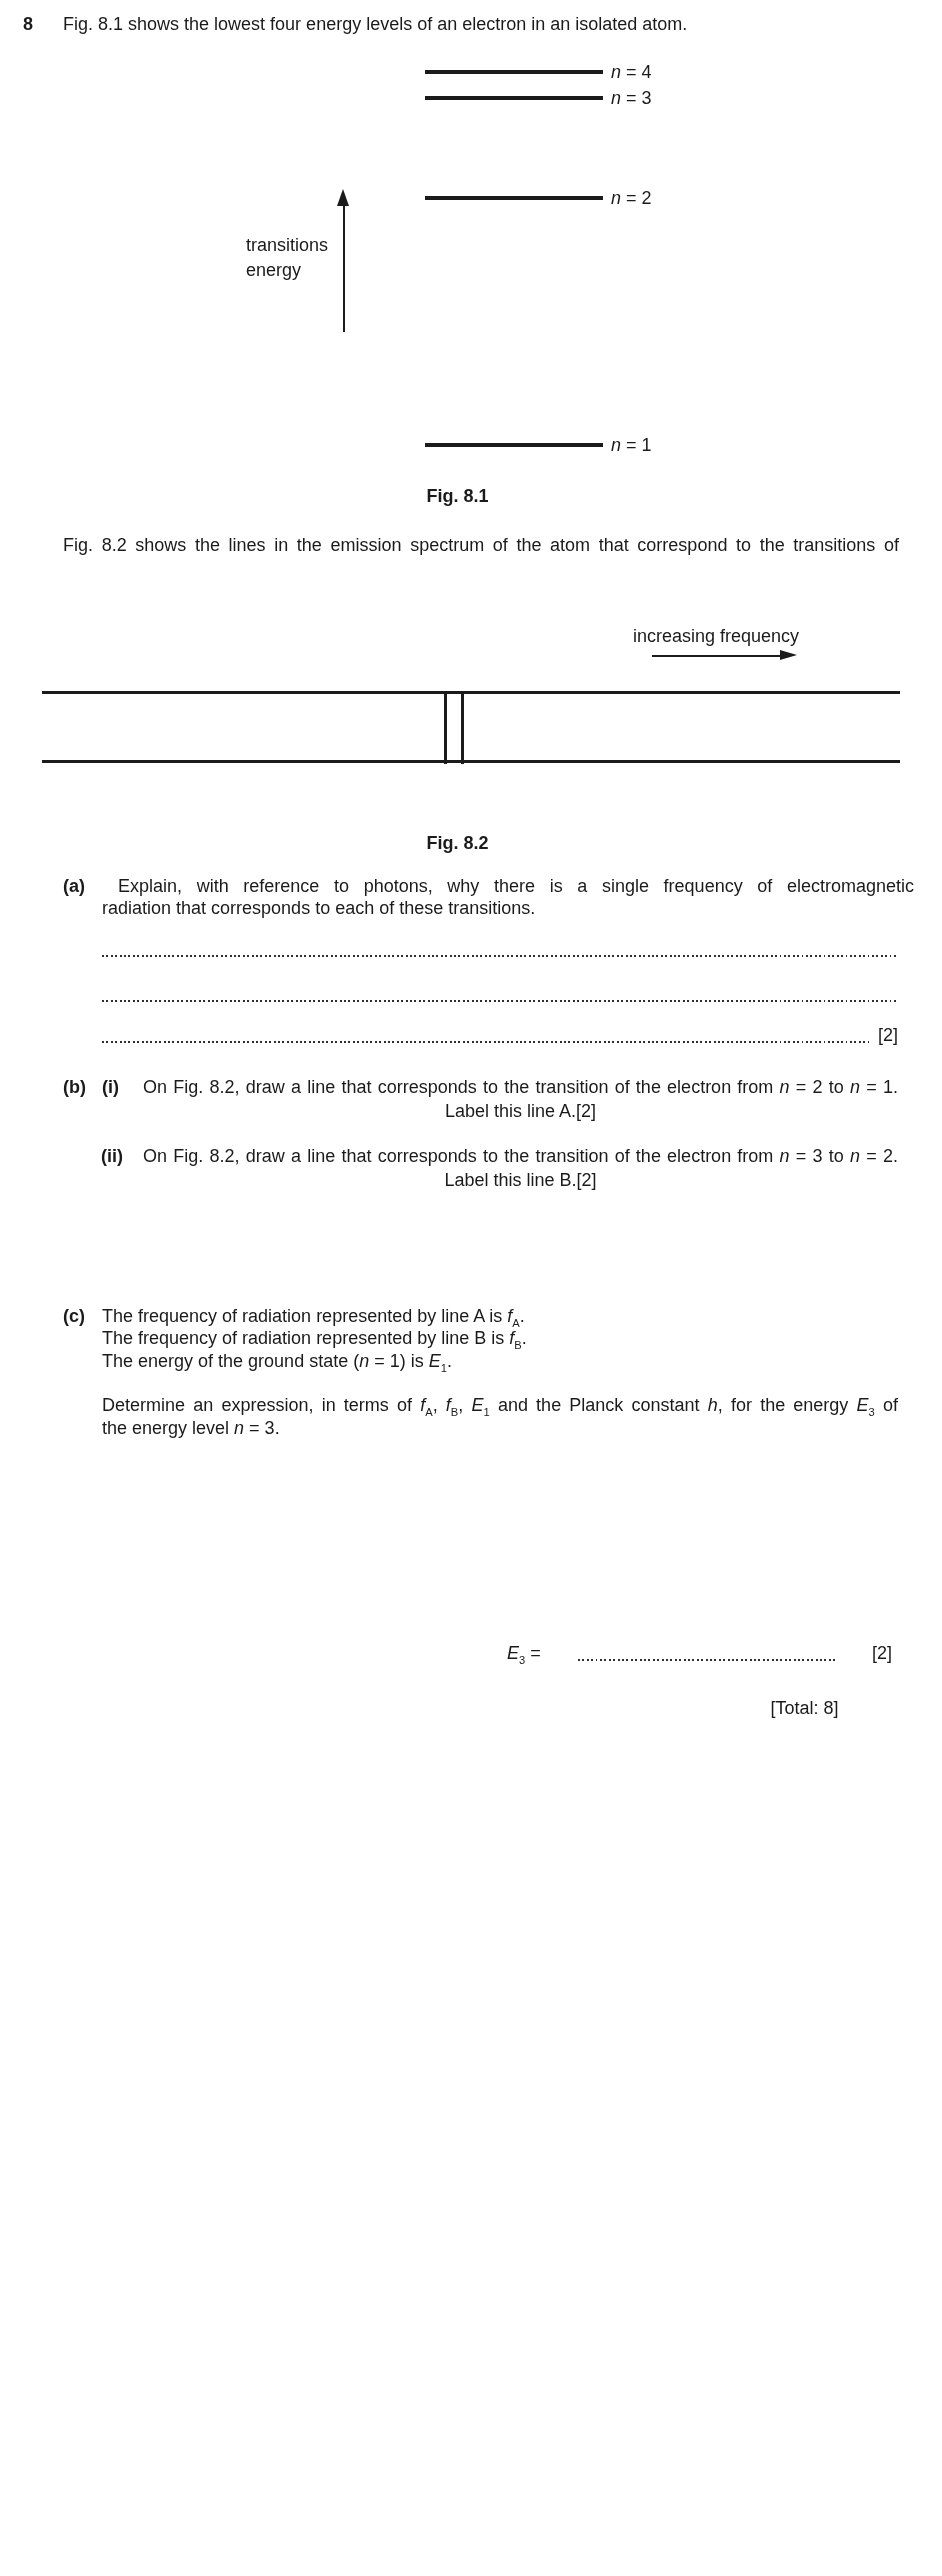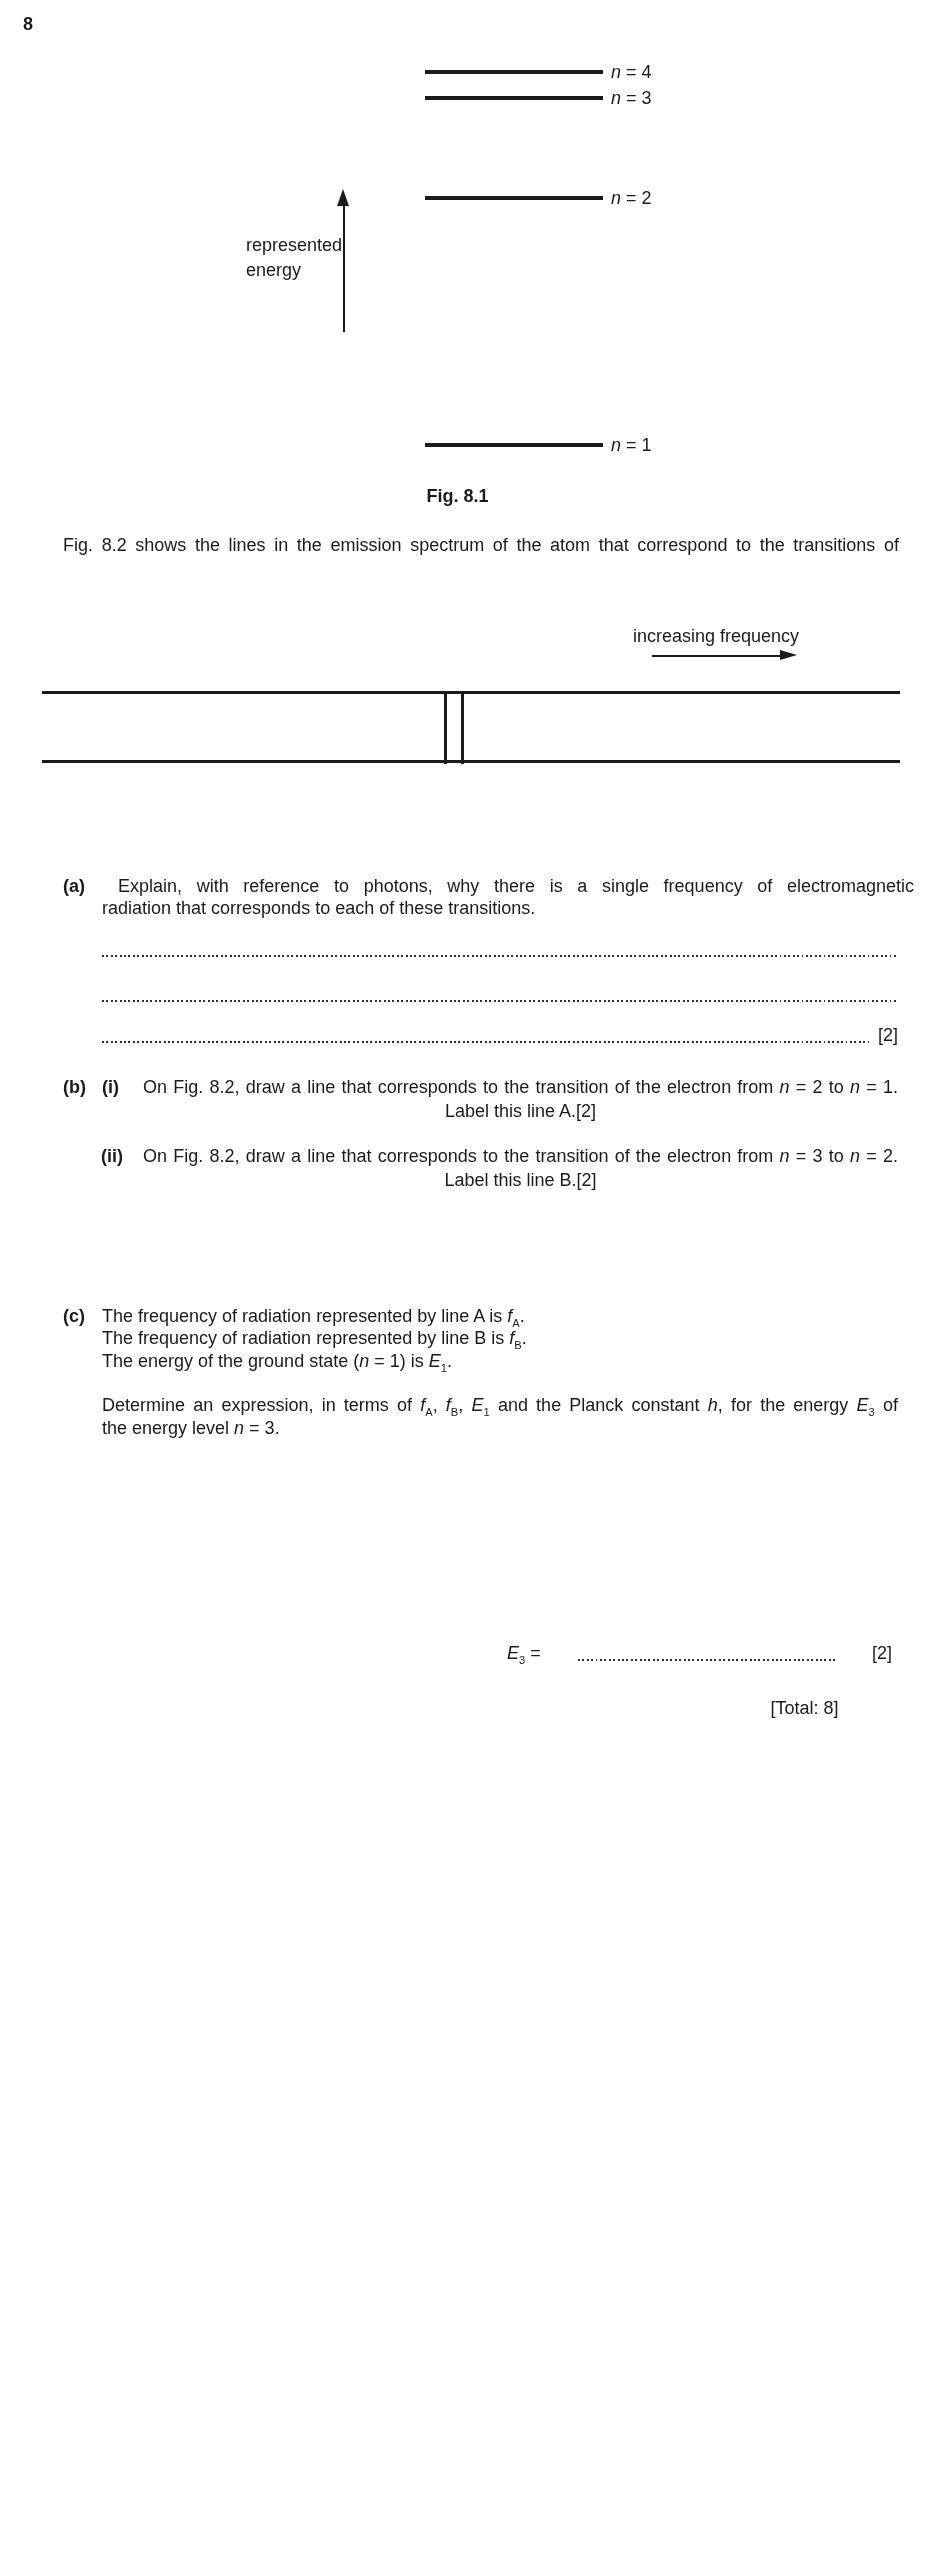--- a/index.html
+++ b/index.html
@@ -44,51 +44,53 @@
     border-left: 17.6px solid #1b1b1b;
   }
   .caption { left: 0; width: 915px; text-align: center; font-weight: bold; }
 </style>
 </head>
 <body>
 
 <div class="page">
 
   <span class="abs b" style="left:23px; top:12.6px;">8</span>
+  <div class="abs" style="left:63px; top:12.6px; width:836px;">Fig. 8.1 shows the lowest four energy levels of an electron in an isolated atom.</div>
 
   <div class="abs hline" style="left:425px; top:70px; width:178px; height:4.4px;"></div>
   <div class="abs hline" style="left:425px; top:96px; width:178px; height:4.4px;"></div>
   <div class="abs hline" style="left:425px; top:196px; width:178px; height:4.4px;"></div>
   <div class="abs hline" style="left:425px; top:443px; width:178px; height:4.4px;"></div>
 
   <div class="abs" style="left:611px; top:61px;"><i>n</i><span> = 4</span></div>
   <div class="abs" style="left:611px; top:87px;"><i>n</i><span> = 3</span></div>
   <div class="abs" style="left:611px; top:187px;"><i>n</i><span> = 2</span></div>
   <div class="abs" style="left:611px; top:434px;"><i>n</i><span> = 1</span></div>
 
   <div class="abs arrow-up-head" style="left:337px; top:189px;"></div>
   <div class="abs arrow-up-line" style="left:343px; top:205px; height:127px;"></div>
   <div class="abs" style="left:246px; top:233px; line-height:25px;">
-    <div>represented</div>
+    <div>transitions</div>
     <div>energy</div>
   </div>
 
   <div class="abs caption" style="top:485px;">Fig. 8.1</div>
 
   <div class="abs jl" style="left:63px; top:534px; width:836px;">Fig. 8.2 shows the lines in the emission spectrum of the atom that correspond to the transitions of</div>
 
   <div class="abs" style="left:633px; top:625px;">increasing frequency</div>
   <div class="abs arrow-right-line" style="left:652px; top:655px; width:128px;"></div>
   <div class="abs arrow-right-head" style="left:780px; top:650px;"></div>
 
   <div class="abs hline" style="left:42px; top:691px; width:858px; height:3.1px;"></div>
   <div class="abs hline" style="left:42px; top:760px; width:858px; height:3.1px;"></div>
   <div class="abs vline" style="left:444px; top:691px; width:3.1px; height:73px;"></div>
   <div class="abs vline" style="left:461px; top:691px; width:3.1px; height:73px;"></div>
 
+  <div class="abs caption" style="top:832px;">Fig. 8.2</div>
 
   <span class="abs b" style="left:63px; top:875px;">(a)</span>
   <div class="abs jl" style="left:118px; top:875px; width:796px;">Explain, with reference to photons, why there is a single frequency of electromagnetic</div>
   <div class="abs" style="left:102px; top:897px; width:796px;">radiation that corresponds to each of these transitions.</div>
 
   <div class="abs dots" style="left:102px; top:955px; width:796px;"></div>
   <div class="abs dots" style="left:102px; top:1000px; width:796px;"></div>
   <div class="abs dotrow" style="left:102px; top:1024px; width:796px; height:22.6px;">
     <div class="dots"></div>
     <span class="mark">[2]</span>

